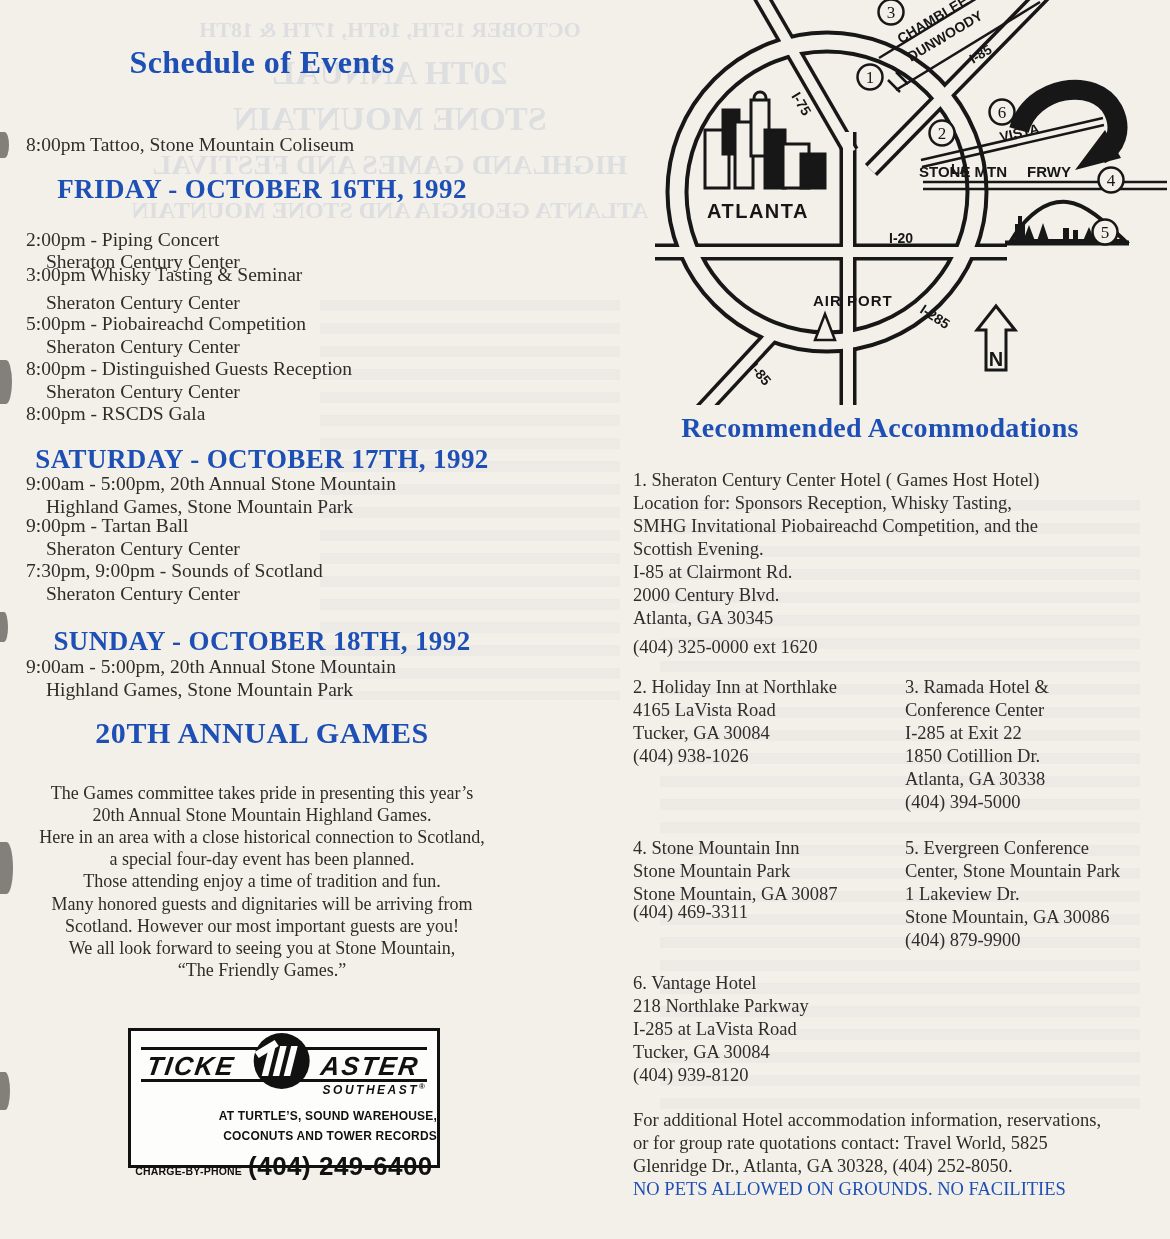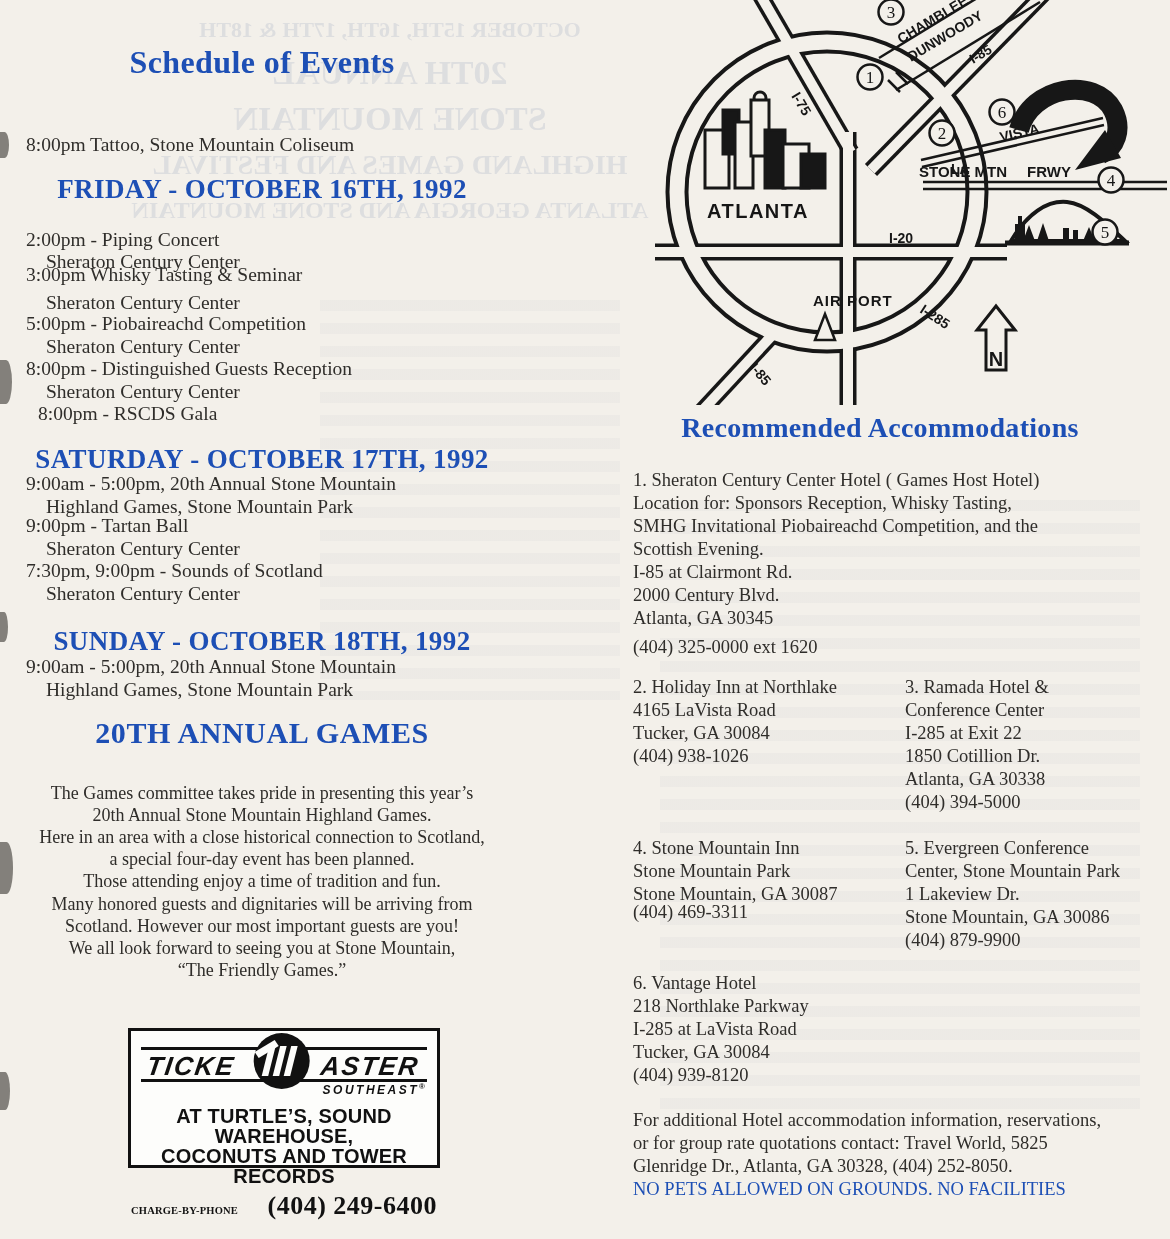--- a/index.html
+++ b/index.html
@@ -42,23 +42,23 @@
       border:3px solid #111;box-sizing:border-box;z-index:2;
       font-family:"Liberation Sans",sans-serif;color:#111;}
   .tm-logo{position:relative;height:60px;margin:6px 8px 0 8px;}
   .tm-rule{position:absolute;left:2px;right:2px;height:3px;background:#111;}
   .tm-word{position:absolute;top:14px;font-weight:bold;font-style:italic;font-size:26px;
            letter-spacing:2px;transform:skewX(-8deg);}
   .tm-sub{position:absolute;right:4px;top:45px;font-weight:bold;font-style:italic;
           font-size:12px;letter-spacing:2.5px;}
   .tm-reg{font-size:8px;vertical-align:super;font-style:normal;letter-spacing:0;}
   .tm-m{position:absolute;left:50%;top:-5px;transform:translateX(-54%);}
-  .tm-retail{margin-top:9px;text-align:center;font-weight:bold;font-size:20px;line-height:20px;
+  .tm-retail{margin-top:9px;text-align:right;font-weight:bold;font-size:12px;line-height:20px;
              letter-spacing:.2px;}
-  .tm-phone{display:flex;justify-content:space-between;align-items:baseline;gap:6px;margin-top:5px;font-family:Liberation Serif, serif;}
+  .tm-phone{display:flex;justify-content:center;align-items:baseline;gap:6px;margin-top:5px;}
   .tm-phlabel{font-weight:bold;font-size:10.5px;letter-spacing:.2px;}
   .tm-phnum{font-weight:bold;font-size:26px;letter-spacing:.5px;}
 </style>
 </head>
 <body>
 
 <div class="page">
 
   <div class="ghost">
     <div class="g0">OCTOBER 15TH, 16TH, 17TH &amp; 18TH</div>
@@ -82,21 +82,21 @@
 
   <div class="c blue hd" style="top:174px;">FRIDAY - OCTOBER 16TH, 1992</div>
   <div class="ln" style="top:229px;">2:00pm - Piping Concert</div>
   <div class="ln ind" style="top:251px;">Sheraton Century Center</div>
   <div class="ln" style="top:264px;">3:00pm Whisky Tasting &amp; Seminar</div>
   <div class="ln ind" style="top:292px;">Sheraton Century Center</div>
   <div class="ln" style="top:313px;">5:00pm - Piobaireachd Competition</div>
   <div class="ln ind" style="top:336px;">Sheraton Century Center</div>
   <div class="ln" style="top:358px;">8:00pm - Distinguished Guests Reception</div>
   <div class="ln ind" style="top:381px;">Sheraton Century Center</div>
-  <div class="ln" style="top:403px;margin-left:12px;">8:00pm - RSCDS Gala</div>
+  <div class="ln" style="top:403px;">8:00pm - RSCDS Gala</div>
 
   <div class="c blue hd" style="top:444px;">SATURDAY - OCTOBER 17TH, 1992</div>
   <div class="ln" style="top:473px;">9:00am - 5:00pm, 20th Annual Stone Mountain</div>
   <div class="ln ind" style="top:496px;">Highland Games, Stone Mountain Park</div>
   <div class="ln" style="top:515px;">9:00pm - Tartan Ball</div>
   <div class="ln ind" style="top:538px;">Sheraton Century Center</div>
   <div class="ln" style="top:560px;">7:30pm, 9:00pm - Sounds of Scotland</div>
   <div class="ln ind" style="top:583px;">Sheraton Century Center</div>
 
   <div class="c blue hd" style="top:626px;">SUNDAY - OCTOBER 18TH, 1992</div>

